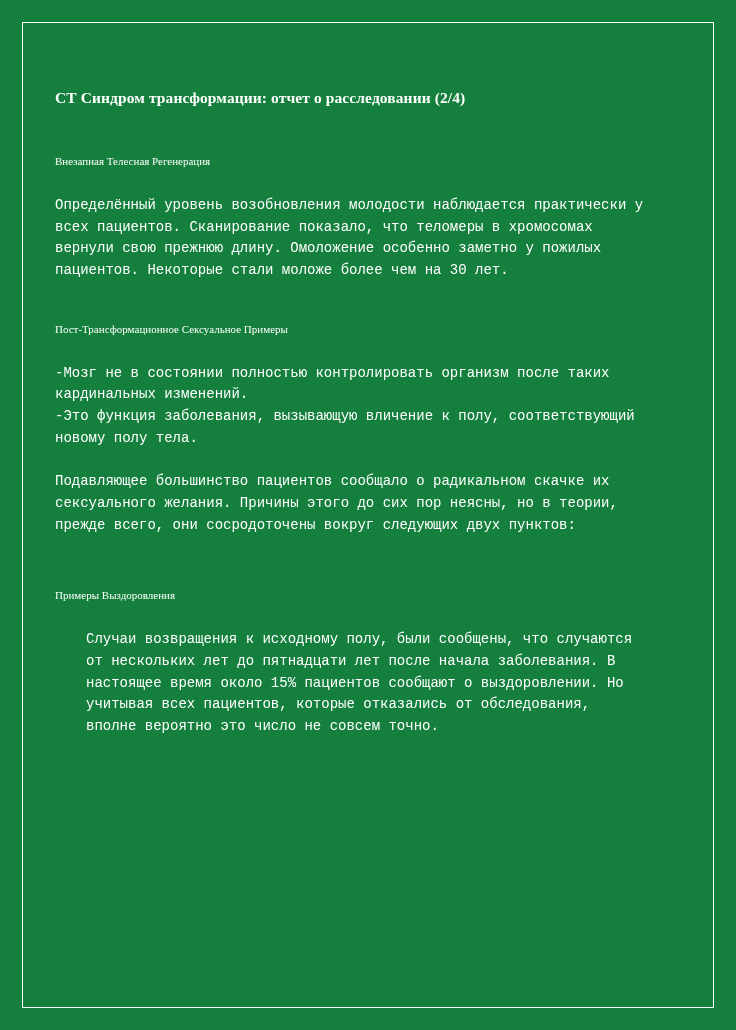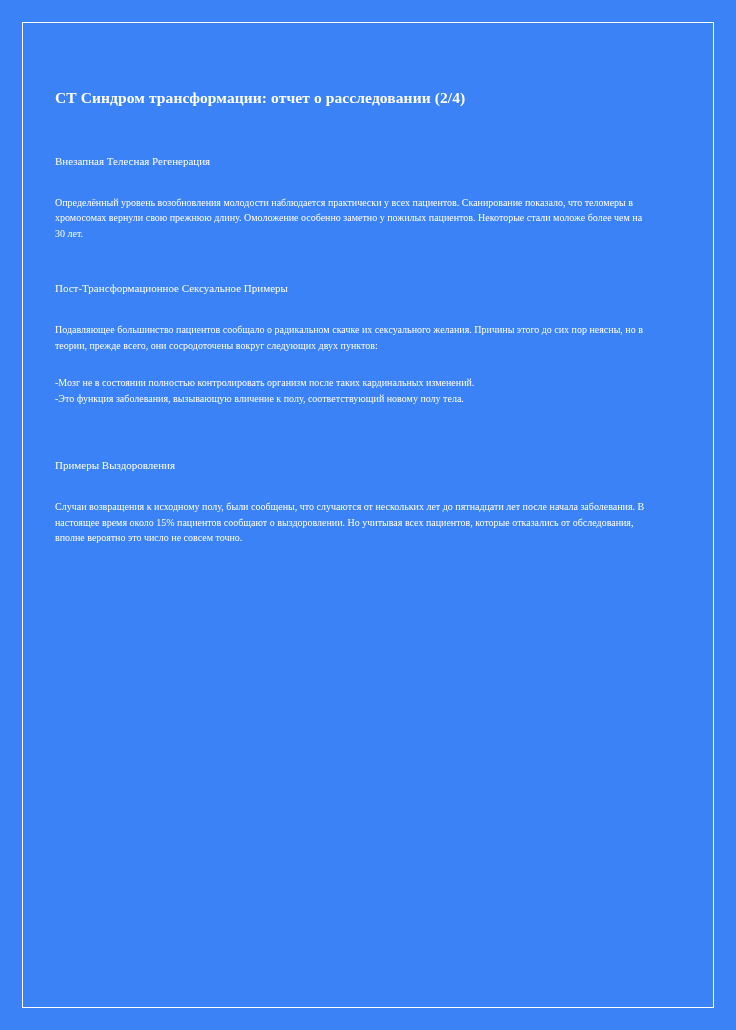--- a/index.html
+++ b/index.html
@@ -13,21 +13,21 @@
     font-family: "Liberation Serif", serif;
     color: #ffffff;
     overflow: hidden;
   }
   .page {
     position: absolute;
     left: 0;
     top: 0;
     width: 736px;
     height: 1030px;
-    background: #3b82f6;
+    background: #15803d;
     box-sizing: border-box;
   }
   .page-border {
     position: absolute;
     left: 22px;
     top: 22px;
     width: 692px;
     height: 986px;
     border: 1px solid #ffffff;
     box-sizing: border-box;
@@ -51,29 +51,30 @@
     margin-bottom: 6px;
   }
   .section-heading {
     font-family: "Liberation Serif", serif;
     font-size: 11px;
     font-weight: normal;
     line-height: 1.35;
     margin: 0 0 26px 0;
   }
   .para {
-    font-family: Liberation Serif, serif;
-    font-size: 10px;
+    font-family: Liberation Mono, monospace;
+    font-size: 14px;
     line-height: 1.55;
     margin: 0 0 22px 0;
     text-align: left;
     white-space: pre-line;
   }
   .para.tight {
     margin-bottom: 0;
+    margin-left: 31px;
   }
   .gap-lg { height: 30px; }
   .gap-md { height: 18px; }
 </style>
 </head>
 <body>
 
 <div class="page">
 
   <div class="page-border"></div>
@@ -84,23 +85,23 @@
 
     <div class="section">
       <h2 class="section-heading">Внезапная Телесная Регенерация</h2>
       <p class="para">Определённый уровень возобновления молодости наблюдается практически у всех пациентов. Сканирование показало, что теломеры в хромосомах вернули свою прежнюю длину. Омоложение особенно заметно у пожилых пациентов. Некоторые стали моложе более чем на 30 лет.</p>
     </div>
 
     <div class="gap-md"></div>
 
     <div class="section">
       <h2 class="section-heading">Пост-Трансформационное Сексуальное Примеры</h2>
-      <p class="para">Подавляющее большинство пациентов сообщало о радикальном скачке их сексуального желания. Причины этого до сих пор неясны, но в теории, прежде всего, они сосродоточены вокруг следующих двух пунктов:</p>
       <p class="para">-Мозг не в состоянии полностью контролировать организм после таких кардинальных изменений.
 -Это функция заболевания, вызывающую вличение к полу, соответствующий новому полу тела.</p>
+      <p class="para">Подавляющее большинство пациентов сообщало о радикальном скачке их сексуального желания. Причины этого до сих пор неясны, но в теории, прежде всего, они сосродоточены вокруг следующих двух пунктов:</p>
     </div>
 
     <div class="gap-lg"></div>
 
     <div class="section">
       <h2 class="section-heading">Примеры Выздоровления</h2>
       <p class="para tight">Случаи возвращения к исходному полу, были сообщены, что случаются от нескольких лет до пятнадцати лет после начала заболевания. В настоящее время около 15% пациентов сообщают о выздоровлении. Но учитывая всех пациентов, которые отказались от обследования, вполне вероятно это число не совсем точно.</p>
     </div>
 
   </div>

